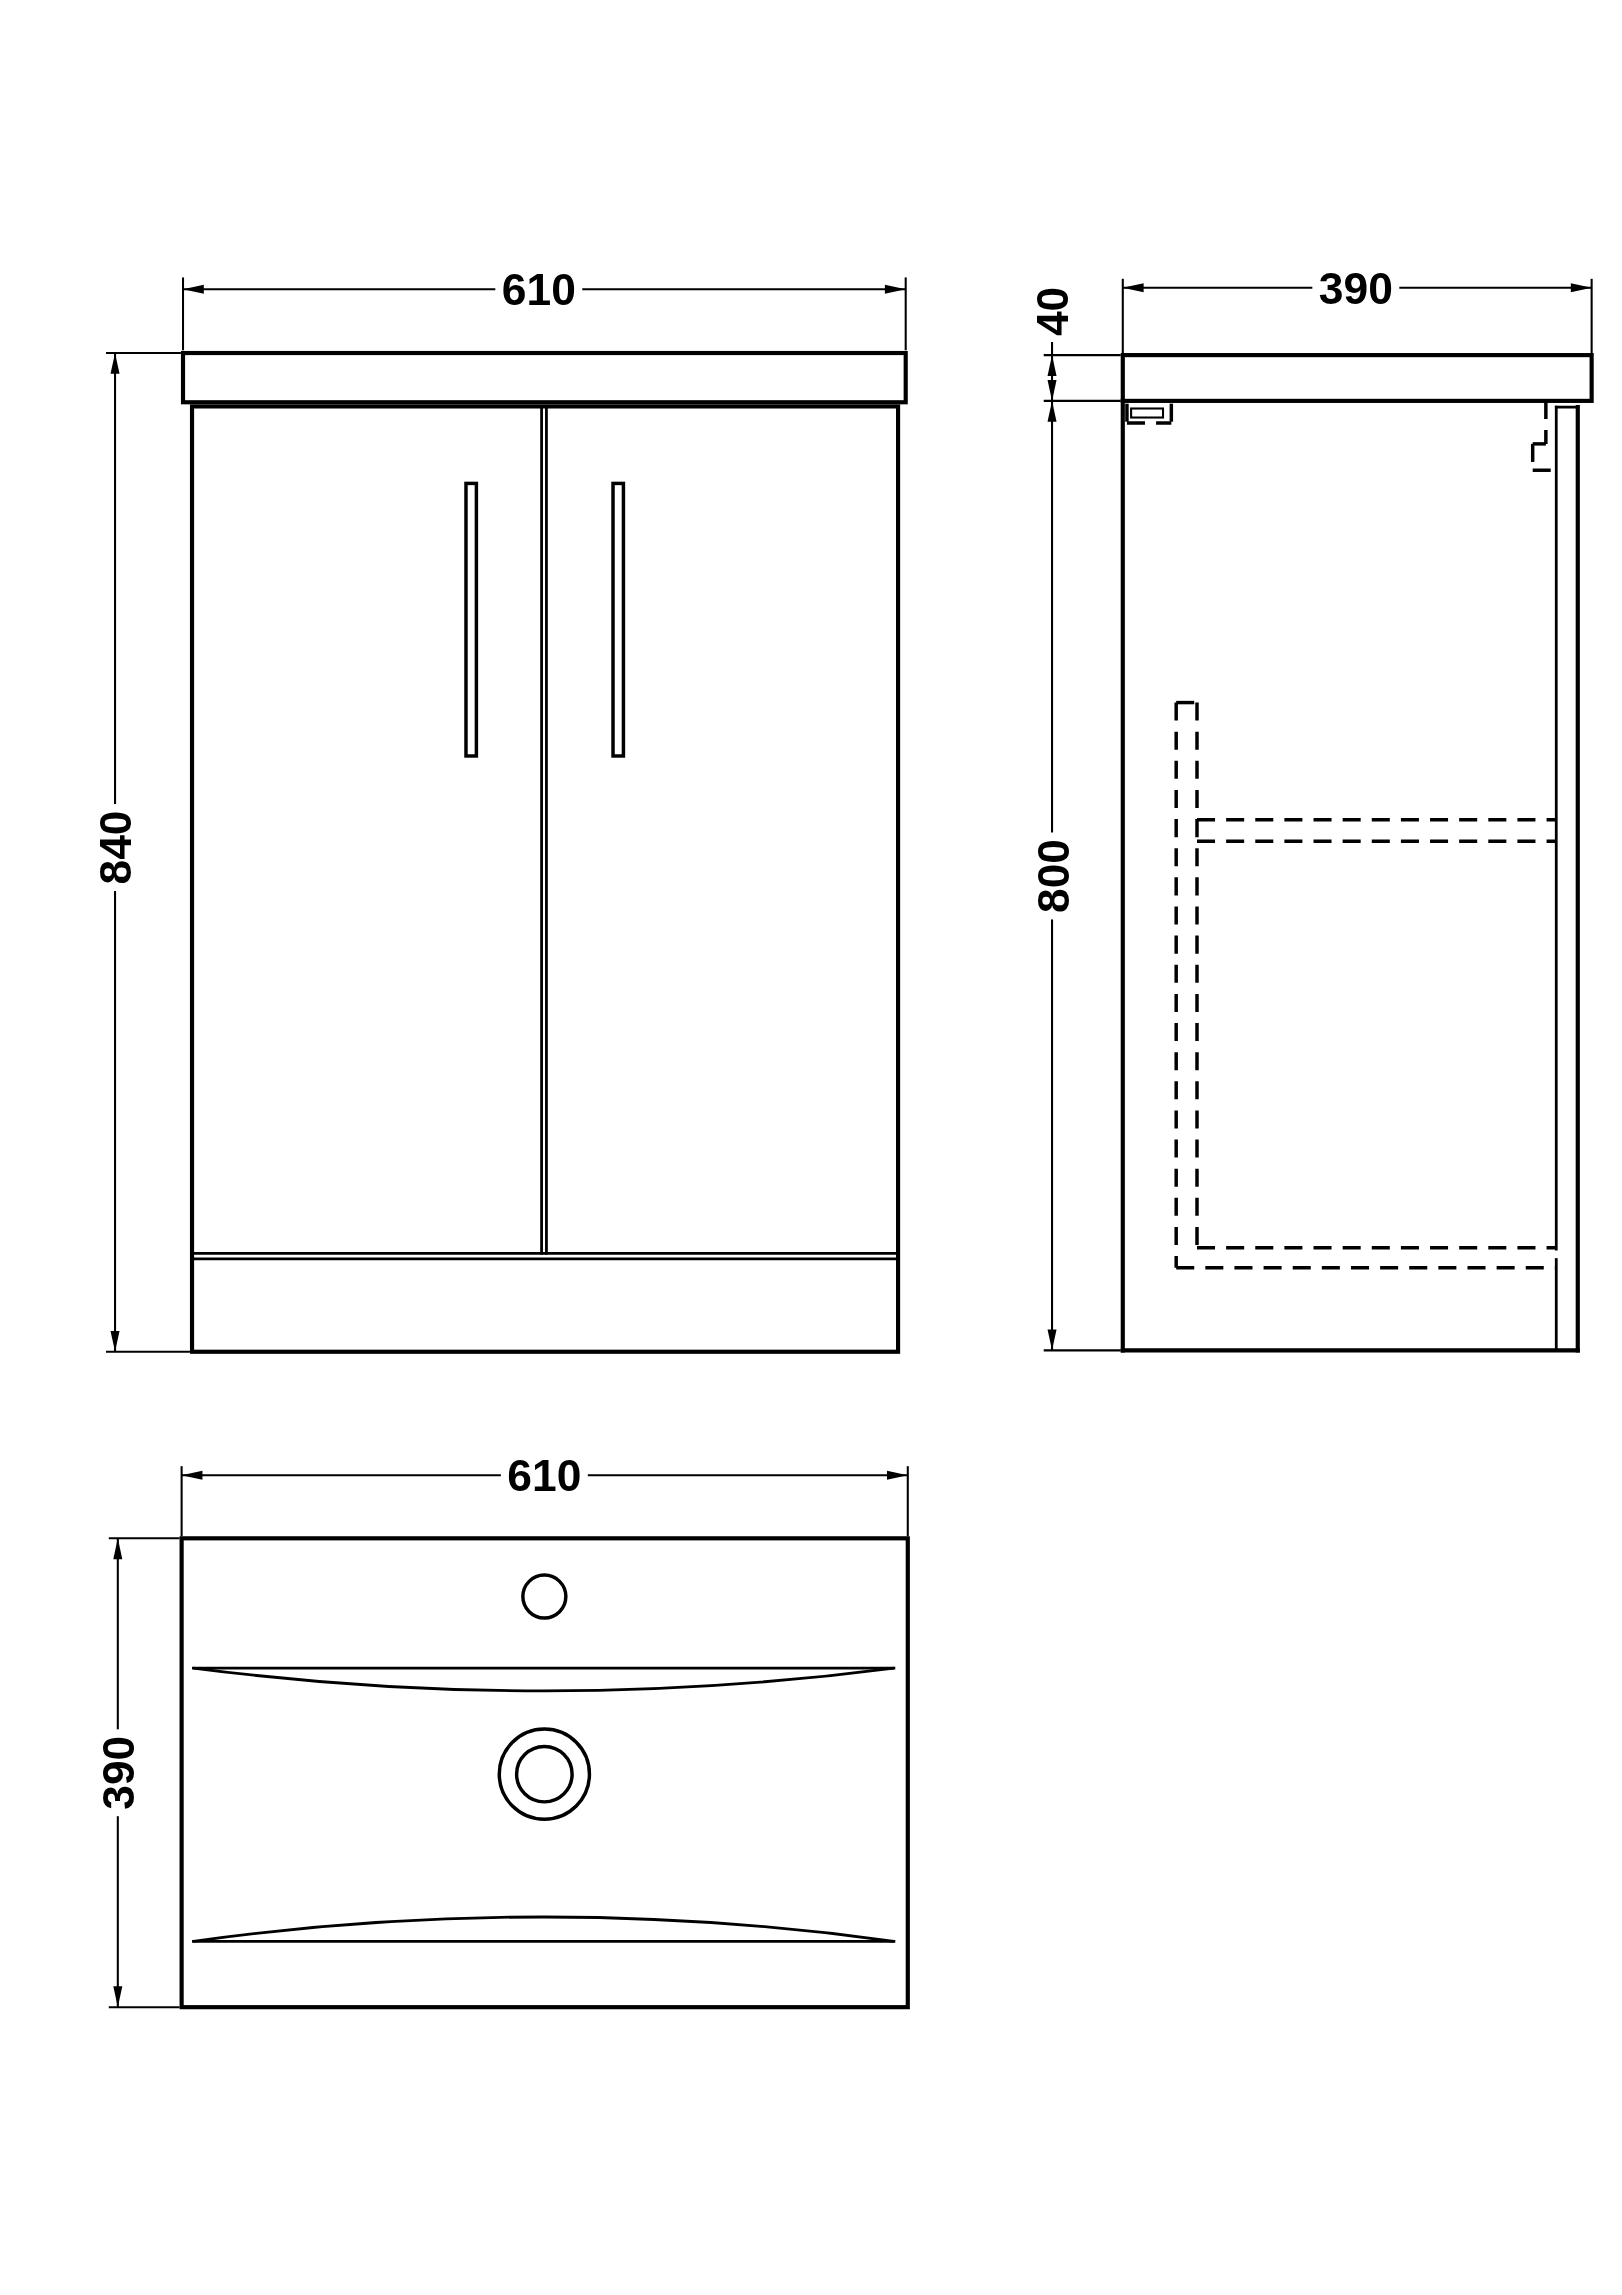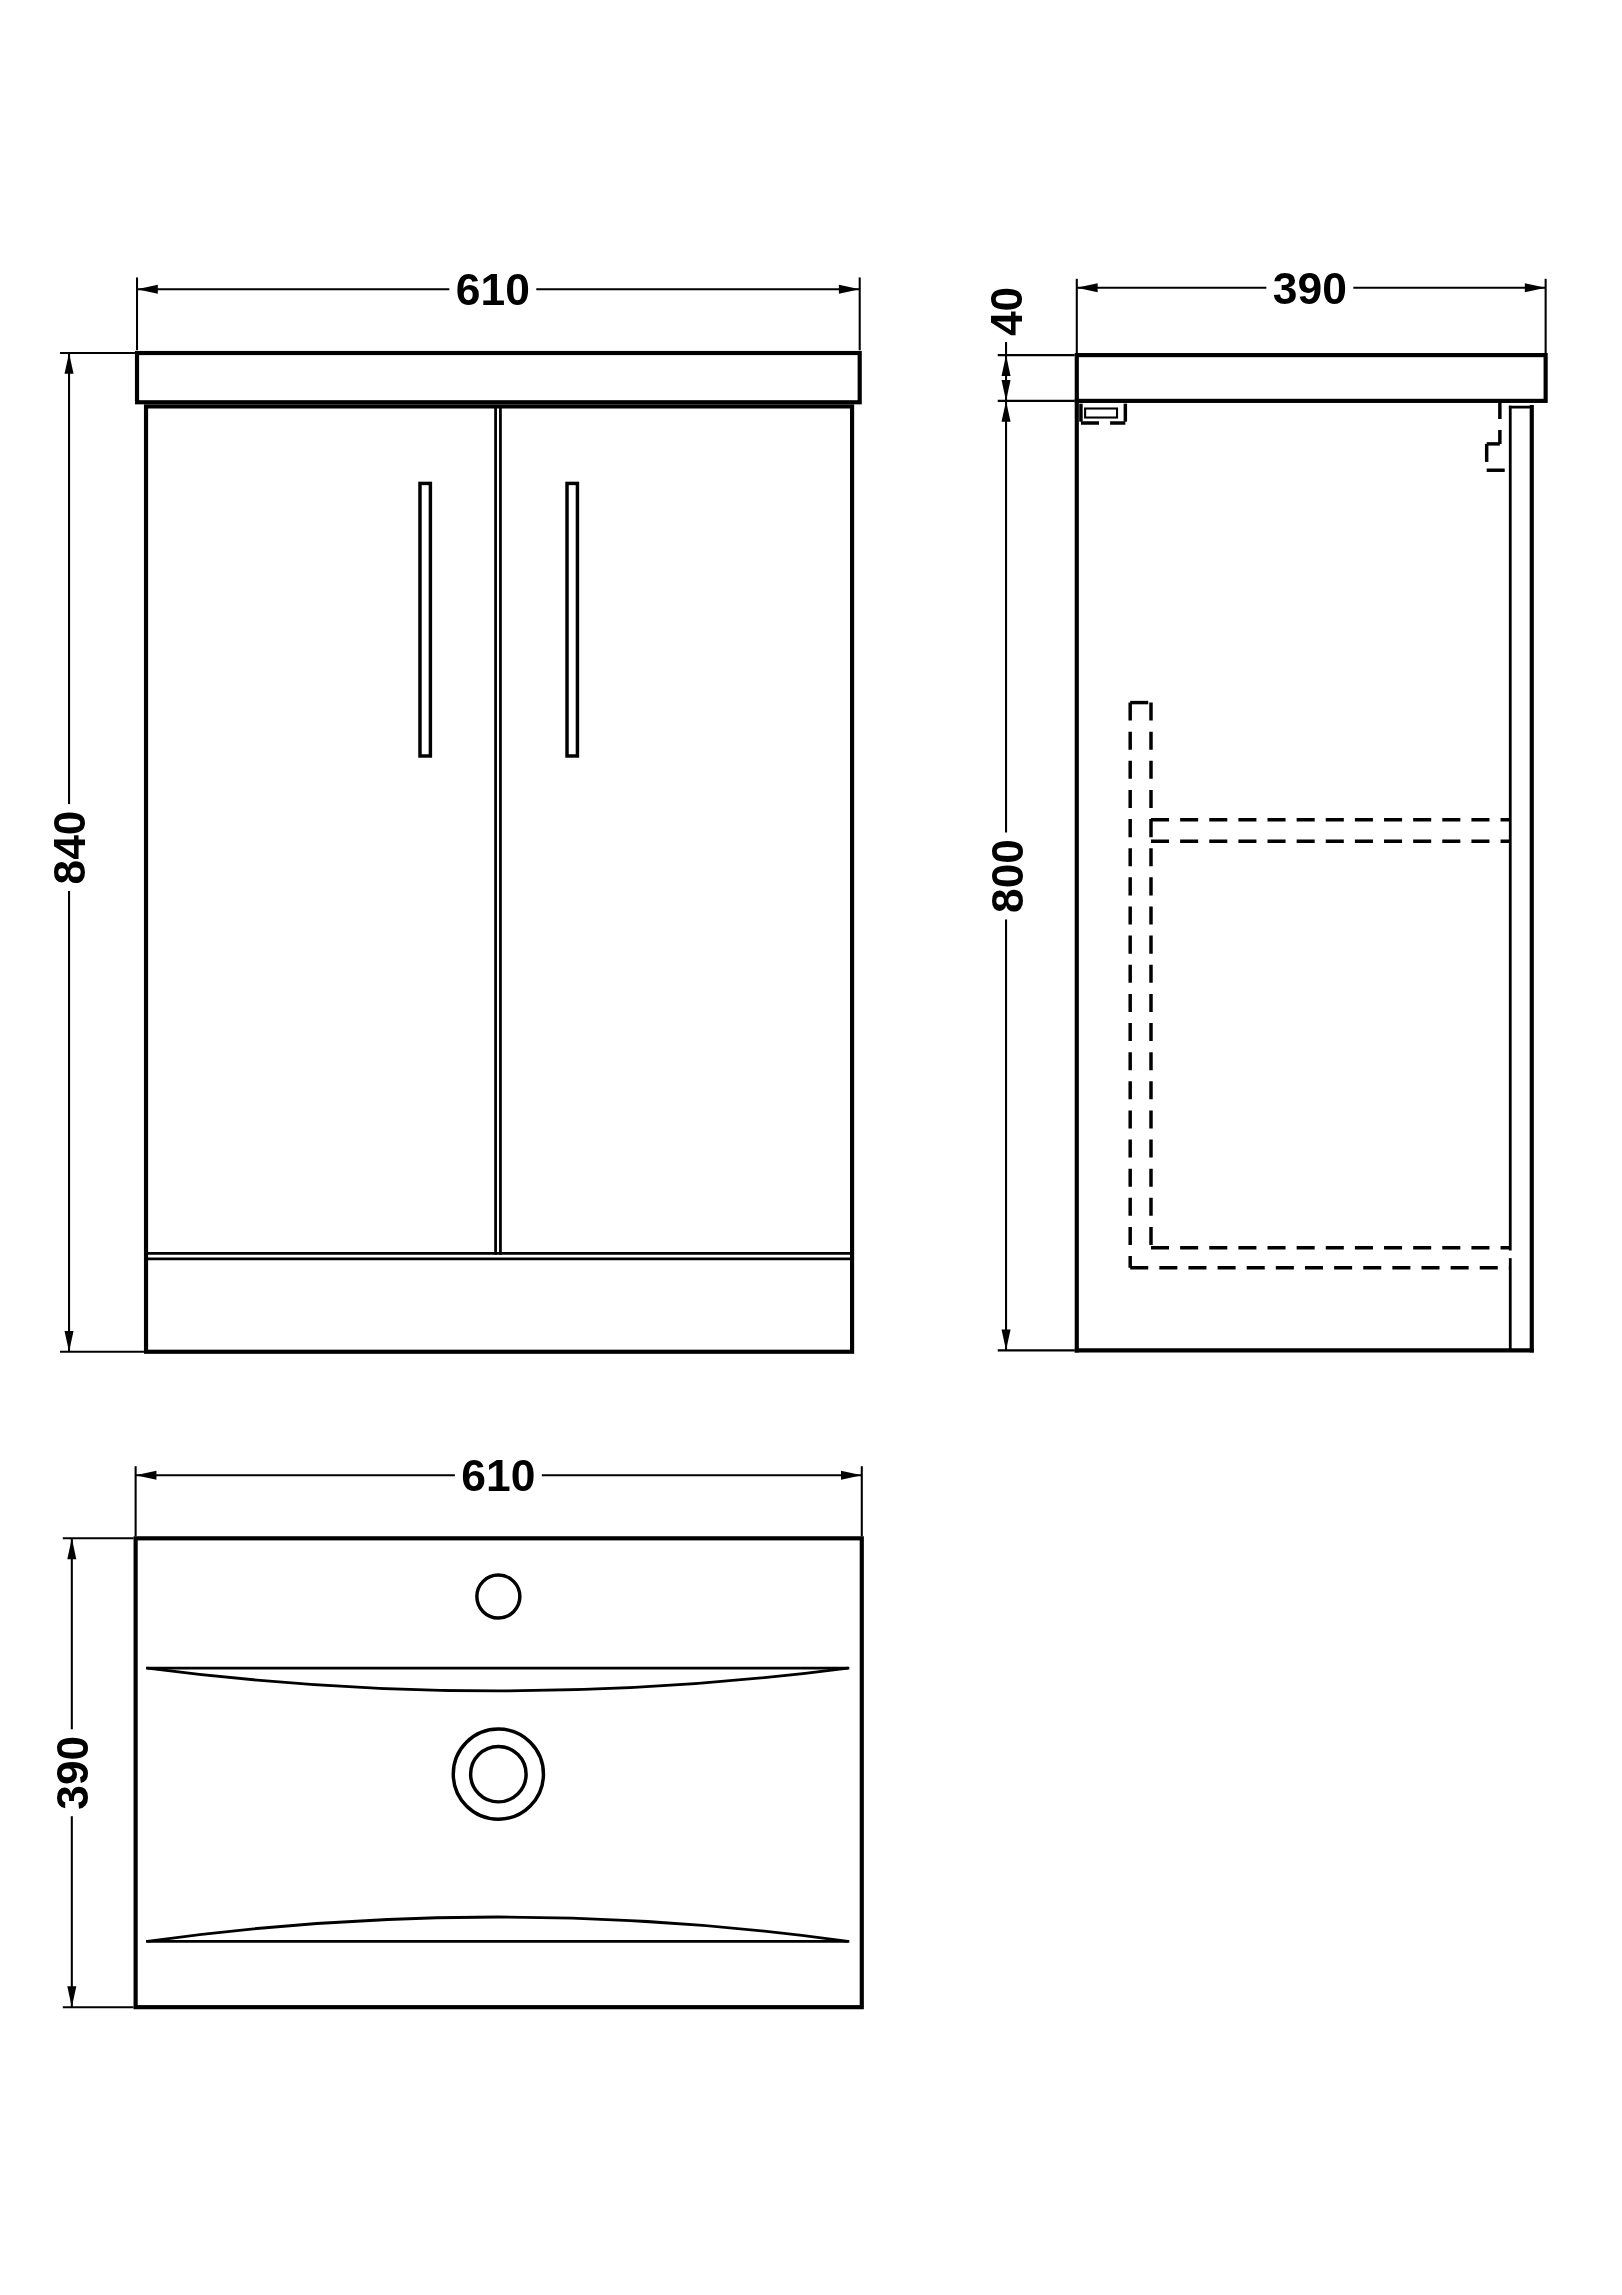--- a/index.html
+++ b/index.html
@@ -9,20 +9,21 @@
   }
   body {
     font-family: "Liberation Sans", sans-serif;
   }
   #drawing-wrap {
     position: relative;
     width: 1562px;
     height: 2295px;
     background: #a3a3a3;
     overflow: hidden;
+    margin-left: 46px;
   }
   svg text {
     font-family: "Liberation Sans", "DejaVu Sans", sans-serif;
     font-weight: bold;
     fill: #000000;
   }
 </style>
 </head>
 <body>
 

